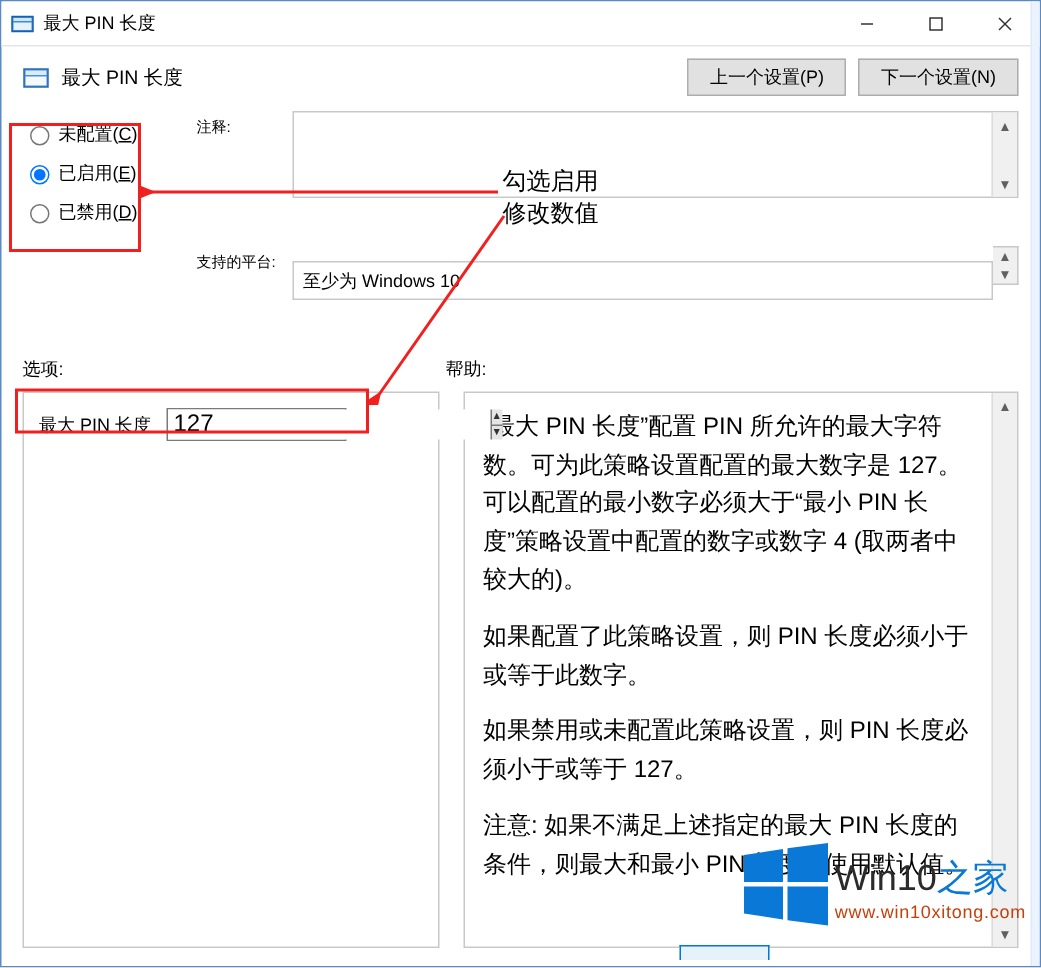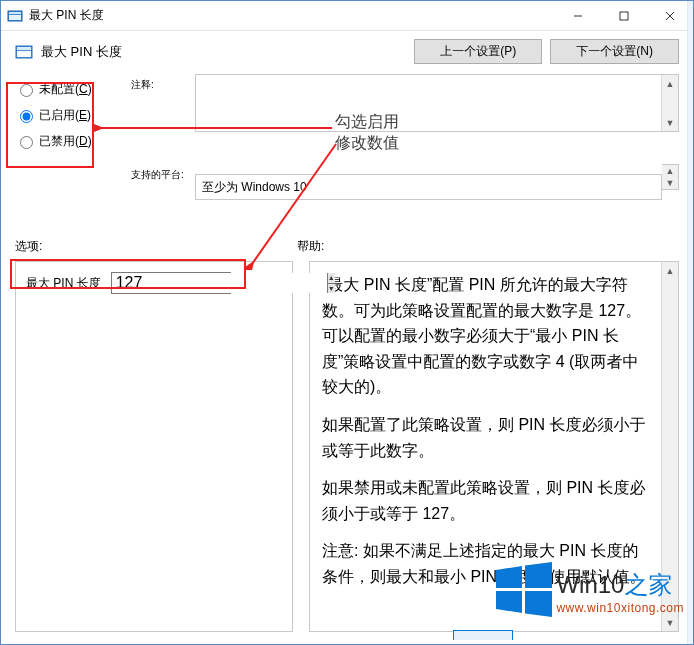--- a/index.html
+++ b/index.html
@@ -51,21 +51,21 @@
     align-items:center;
     padding: 8px 14px 6px 14px;
   }
   .header-row .header-icon {
     width:18px; height:18px;
     margin-right:8px;
   }
   .header-title { flex:1; font-size:13px; }
   .header-buttons { display:flex; gap:8px; }
   .hdr-btn {
-    padding: 3px 25px;
+    padding: 3px 14px;
     border:1px solid #adadad;
     background:#e1e1e1;
     font-size:12px;
     min-width:96px;
     text-align:center;
   }
 
   
   .body {
     flex:1;
@@ -189,21 +189,21 @@
     align-items:center;
     justify-content:center;
     font-size:7px;
     color:#333;
     background:#e5e5e5;
   }
   .spin-btns div:first-child { border-bottom:1px solid #7a7a7a; }
 
   
   .redbox { position:absolute; border:2px solid #f02020; pointer-events:none; z-index:30; }
-  .anno-text { position:absolute; color:#404040; font-size:16px; line-height:1.3; z-index:31; pointer-events:none; }
+  .anno-text { position:absolute; color:#000000; font-size:16px; line-height:1.3; z-index:31; pointer-events:none; }
   .arrow-svg { position:absolute; z-index:29; pointer-events:none; }
 
   
   .watermark {
     position:absolute;
     right:10px; bottom:20px;
     display:flex;
     align-items:center;
     gap:0;
     z-index:40;

